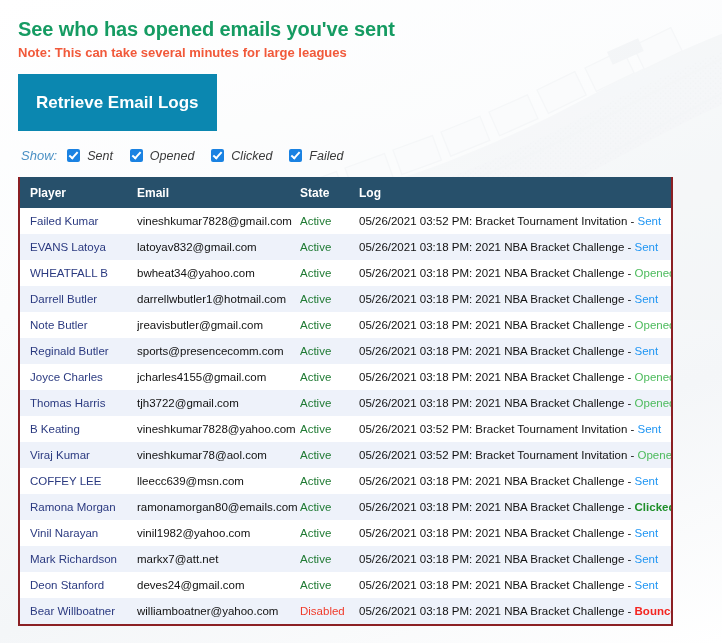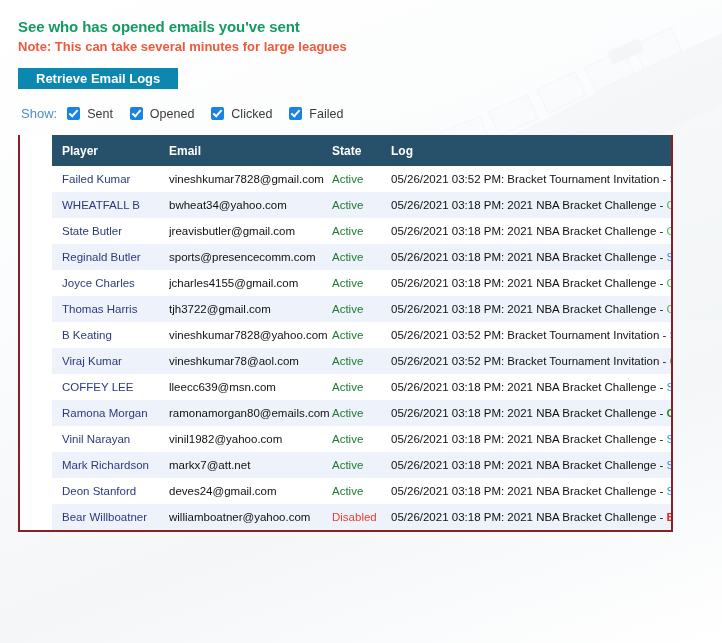--- a/index.html
+++ b/index.html
@@ -34,54 +34,55 @@
   }
 
   #page {
     position: relative;
     z-index: 2;
     padding: 12px 0 0 18px;
   }
 
   
   .page-title {
-    font-size: 15px;
+    font-size: 20px;
     font-weight: bold;
     color: #159b62;
     margin: 6px 0 4px 0;
     letter-spacing: -0.1px;
   }
   .page-note {
     font-size: 13px;
     font-weight: bold;
     color: #f1593a;
     margin: 0 0 14px 0;
   }
 
   
   .btn-retrieve {
     display: inline-block;
     background: #0b87b0;
     color: #ffffff;
     border: none;
     font-family: "Liberation Sans", sans-serif;
-    font-size: 13px;
+    font-size: 17px;
     font-weight: bold;
-    padding: 4px 18px;
+    padding: 20px 18px;
     cursor: pointer;
     line-height: 1;
     margin-bottom: 17px;
   }
 
   
   .filter-row {
     display: flex;
     align-items: center;
     margin: 0 0 14px 3px;
     font-size: 12.5px;
+    font-style: italic;
   }
   .filter-label {
     color: #4a90c4;
     font-size: 13px;
     margin-right: 10px;
   }
   .filter-item {
     display: flex;
     align-items: center;
     margin-right: 17px;
@@ -112,21 +113,20 @@
     font-size: 12.5px;
   }
 
   
   .log-table-wrap {
     width: 655px;
     border: 2px solid #8b2024;
     border-top: none;
     background: #ffffff;
     box-sizing: border-box;
-    padding-left: 32px;
   }
   table.log-table {
     border-collapse: collapse;
     width: 100%;
     table-layout: fixed;
     font-size: 11.5px;
   }
   table.log-table thead th {
     background: #27506b;
     color: #ffffff;
@@ -254,27 +254,39 @@
         </tr>
       </thead>
       <tbody id="log-body">
           <tr>
             <td class="c-player">Failed Kumar</td>
             <td class="c-email">vineshkumar7828@gmail.com</td>
             <td class="c-state"><span class="state-active">Active</span></td>
             <td class="c-log"><span>05/26/2021 03:52 PM: Bracket Tournament Invitation - </span><span class="st-Sent">Sent</span></td>
           </tr>
           <tr>
+            <td class="c-player">EVANS Latoya</td>
+            <td class="c-email">latoyav832@gmail.com</td>
+            <td class="c-state"><span class="state-active">Active</span></td>
+            <td class="c-log"><span>05/26/2021 03:18 PM: 2021 NBA Bracket Challenge - </span><span class="st-Sent">Sent</span></td>
+          </tr>
+          <tr>
             <td class="c-player">WHEATFALL B</td>
             <td class="c-email">bwheat34@yahoo.com</td>
             <td class="c-state"><span class="state-active">Active</span></td>
             <td class="c-log"><span>05/26/2021 03:18 PM: 2021 NBA Bracket Challenge - </span><span class="st-Opened">Opened</span></td>
           </tr>
           <tr>
-            <td class="c-player">State Butler</td>
+            <td class="c-player">Darrell Butler</td>
+            <td class="c-email">darrellwbutler1@hotmail.com</td>
+            <td class="c-state"><span class="state-active">Active</span></td>
+            <td class="c-log"><span>05/26/2021 03:18 PM: 2021 NBA Bracket Challenge - </span><span class="st-Sent">Sent</span></td>
+          </tr>
+          <tr>
+            <td class="c-player">Note Butler</td>
             <td class="c-email">jreavisbutler@gmail.com</td>
             <td class="c-state"><span class="state-active">Active</span></td>
             <td class="c-log"><span>05/26/2021 03:18 PM: 2021 NBA Bracket Challenge - </span><span class="st-Opened">Opened</span></td>
           </tr>
           <tr>
             <td class="c-player">Reginald Butler</td>
             <td class="c-email">sports@presencecomm.com</td>
             <td class="c-state"><span class="state-active">Active</span></td>
             <td class="c-log"><span>05/26/2021 03:18 PM: 2021 NBA Bracket Challenge - </span><span class="st-Sent">Sent</span></td>
           </tr>

